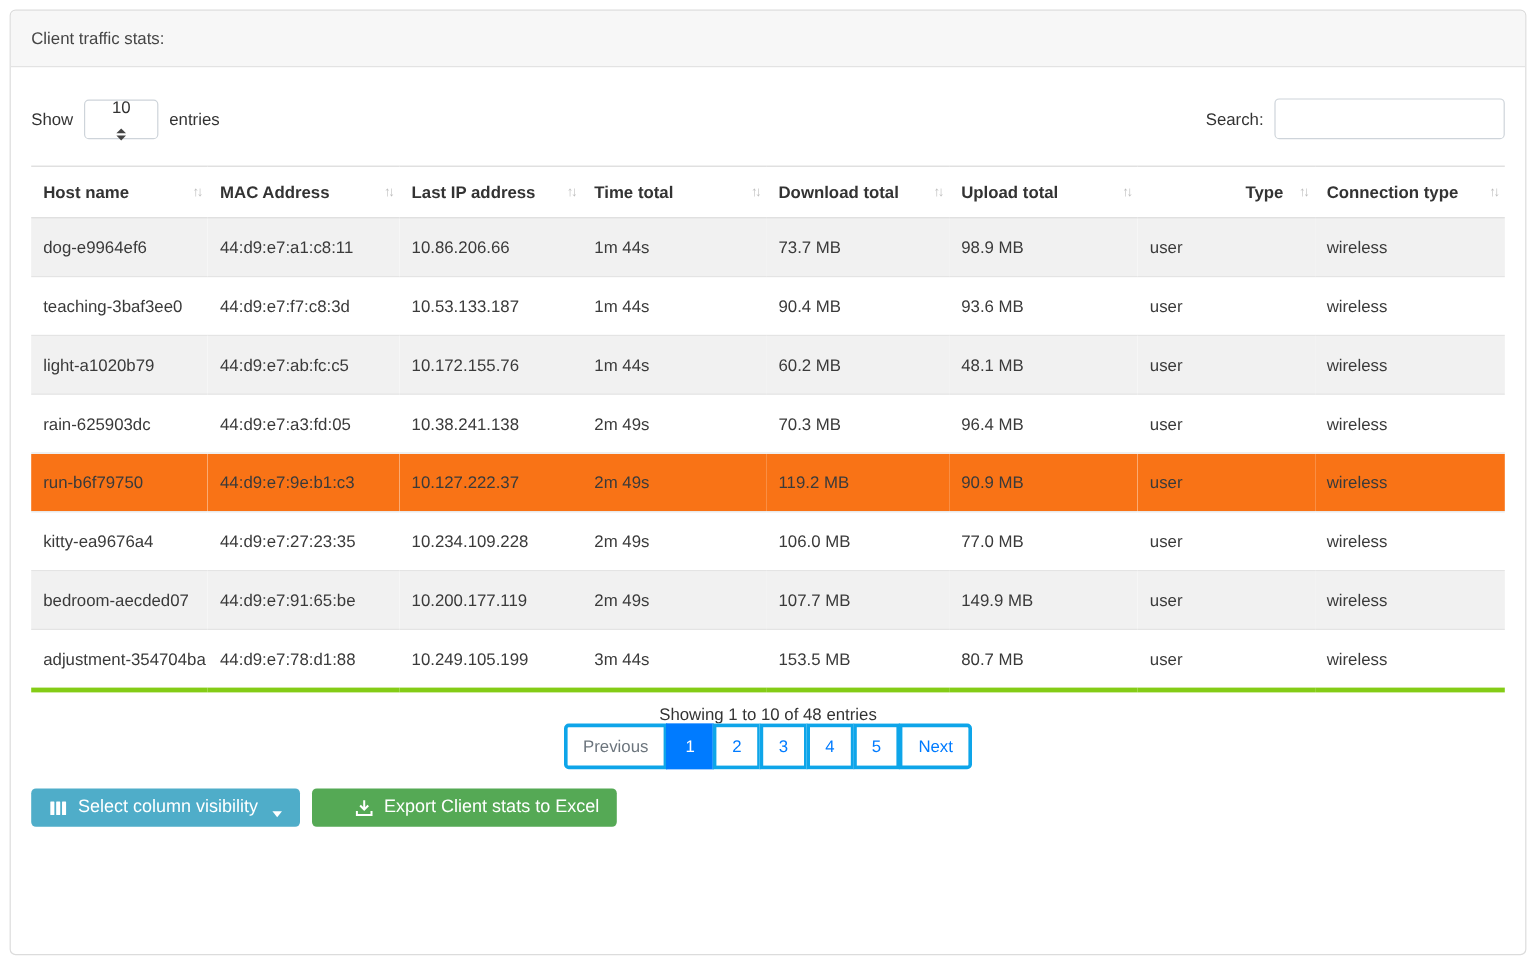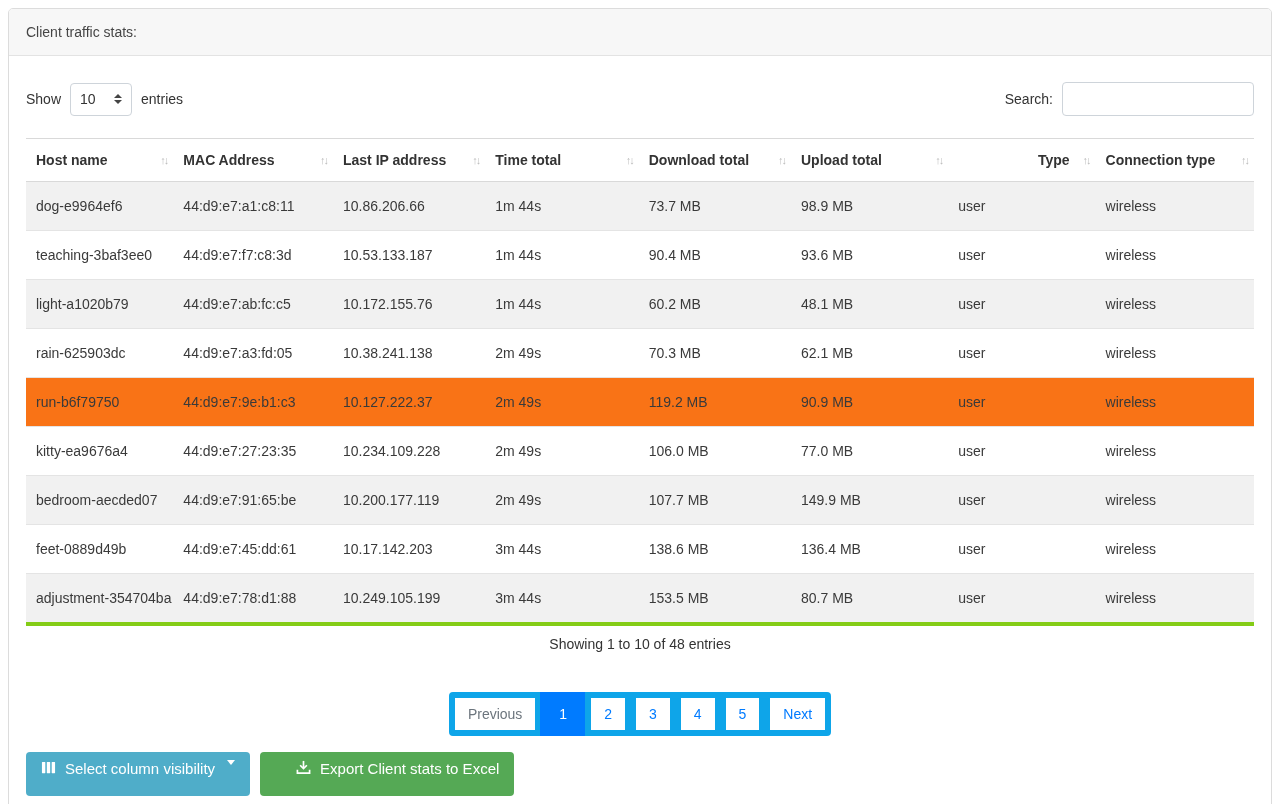--- a/index.html
+++ b/index.html
@@ -35,24 +35,25 @@
   }
   .length { display: flex; align-items: center; gap: 9px; color: #333; }
   .length-select {
     border: 1px solid #ced4da;
     border-radius: 4px;
     min-width: 62px;
     height: 33px;
     padding: 0 9px;
     display: inline-flex;
     align-items: center;
-    justify-content: space-between;
+    justify-content: center;
     gap: 10px;
     cursor: pointer;
     background: #fff;
+    flex-direction: column;
   }
   .stepper { display: inline-flex; flex-direction: column; gap: 2px; }
   .tri-up, .tri-down { width: 0; height: 0; border-left: 4px solid transparent; border-right: 4px solid transparent; display: block; }
   .tri-up { border-bottom: 4px solid #444; }
   .tri-down { border-top: 4px solid #444; }
   .search { display: flex; align-items: center; gap: 9px; color: #333; }
   .search input {
     width: 192px;
     height: 34px;
     border: 1px solid #ced4da;
@@ -111,47 +112,46 @@
   .table-footer {
     display: flex;
     justify-content: space-between;
     align-items: center;
     margin-top: 10px;
     flex-direction: column;
   }
   .table-info { color: #333; font-size: 14px; }
   .pagination { display: flex; }
   .page-item {
-    border: 6px solid #0ea5e9;
+    border: 3px solid #0ea5e9;
     background: #fff;
     color: var(--primary, #007bff);
     padding: 8px 13px;
     margin-left: -1px;
     font-size: 14px;
     cursor: pointer;
     user-select: none;
-    margin-top: 40px;
   }
   .page-item:first-child { border-radius: 4px 0 0 4px; margin-left: 0; }
   .page-item:last-child { border-radius: 0 4px 4px 0; }
   .page-item.disabled { color: #6c757d; cursor: default; }
   .page-item.active { background: var(--primary, #007bff); border-color: var(--primary, #007bff); color: #fff; }
 
   .actions { display: flex; gap: 10px; margin-top: 16px; }
   .btn {
     display: inline-flex;
-    align-items: flex-start;
+    align-items: flex-end;
     gap: 9px;
     border: none;
     border-radius: 4px;
     color: #fff;
     font-size: 15px;
     font-family: inherit;
     padding: 8px 15px;
-    height: 44px;
+    height: 32px;
     cursor: pointer;
   }
   .btn-info { background: var(--info, #4fadc9); }
   .btn-success { background: var(--success, #55a955); padding-left: 36px; }
   .caret {
     display: inline-block;
     width: 0; height: 0;
     border-left: 4px solid transparent;
     border-right: 4px solid transparent;
     border-top: 5px solid #fff;
@@ -229,21 +229,21 @@
             <td>48.1 MB</td>
             <td>user</td>
             <td>wireless</td>
           </tr>
           <tr>
             <td>rain-625903dc</td>
             <td>44:d9:e7:a3:fd:05</td>
             <td>10.38.241.138</td>
             <td>2m 49s</td>
             <td>70.3 MB</td>
-            <td>62.1 MB</td>
+            <td>96.4 MB</td>
             <td>user</td>
             <td>wireless</td>
           </tr>
           <tr class="highlight">
             <td>run-b6f79750</td>
             <td>44:d9:e7:9e:b1:c3</td>
             <td>10.127.222.37</td>
             <td>2m 49s</td>
             <td>119.2 MB</td>
             <td>90.9 MB</td>
@@ -260,30 +260,20 @@
             <td>user</td>
             <td>wireless</td>
           </tr>
           <tr>
             <td>bedroom-aecded07</td>
             <td>44:d9:e7:91:65:be</td>
             <td>10.200.177.119</td>
             <td>2m 49s</td>
             <td>107.7 MB</td>
             <td>149.9 MB</td>
-            <td>user</td>
-            <td>wireless</td>
-          </tr>
-          <tr>
-            <td>feet-0889d49b</td>
-            <td>44:d9:e7:45:dd:61</td>
-            <td>10.17.142.203</td>
-            <td>3m 44s</td>
-            <td>138.6 MB</td>
-            <td>136.4 MB</td>
             <td>user</td>
             <td>wireless</td>
           </tr>
           <tr>
             <td>adjustment-354704ba</td>
             <td>44:d9:e7:78:d1:88</td>
             <td>10.249.105.199</td>
             <td>3m 44s</td>
             <td>153.5 MB</td>
             <td>80.7 MB</td>

